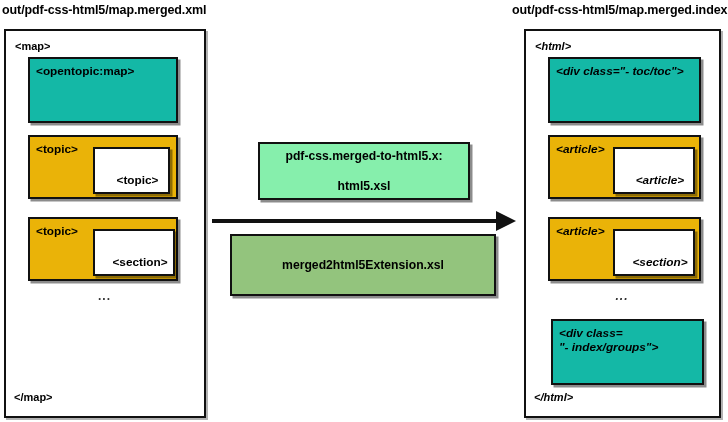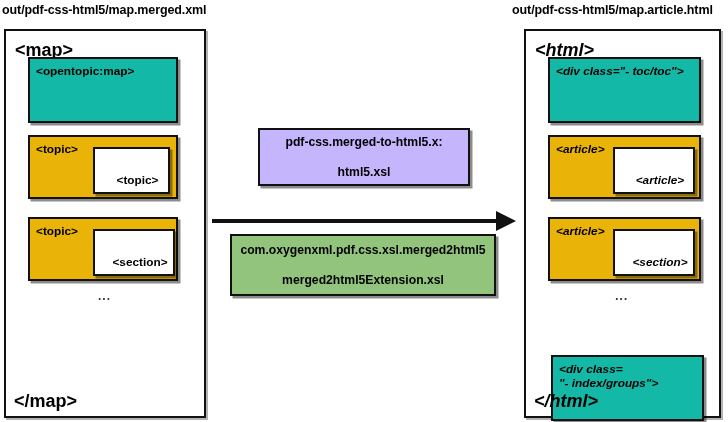--- a/index.html
+++ b/index.html
@@ -40,21 +40,21 @@
     background: #ffffff;
     border: 2.5px solid #111111;
     box-sizing: border-box;
     box-shadow: 2px 2px 0 rgba(0,0,0,0.30);
   }
   #outer-left  { left: 4px;   top: 29px; width: 202px; height: 389px; }
   #outer-right { left: 524px; top: 29px; width: 197px; height: 389px; font-style: italic; }
 
   .root-tag {
     position: absolute;
-    font-size: 18px;
+    font-size: 11px;
     font-weight: 700;
     white-space: nowrap;
   }
 
   
   .node {
     position: absolute;
     box-sizing: border-box;
     border: 2.5px solid #111111;
     box-shadow: 2.5px 2.5px 0 rgba(0,0,0,0.45);
@@ -107,41 +107,41 @@
     align-items: center;
     justify-content: center;
     gap: 16px;
   }
   .green-box .gline {
     font-size: 12.2px;
     font-weight: 700;
     white-space: nowrap;
     color: #000;
   }
-  #green-1 { left: 258px; top: 128px; width: 212px; height: 58px; background: #c4b5fd; }
+  #green-1 { left: 258px; top: 142px; width: 212px; height: 58px; background: #86efac; }
   #green-2 { left: 230px; top: 234px; width: 266px; height: 62px; background: #93c47d; }
 
   
   #arrow-wrap {
     position: absolute;
     left: 210px;
     top: 208px;
     width: 308px;
     height: 26px;
   }
   #arrow-wrap svg { display: block; }
 </style>
 </head>
 <body>
 
 <div class="stage">
 
   <div class="caption" id="caption-left">out/pdf-css-html5/map.merged.xml</div>
 
-  <div class="caption" id="caption-right">out/pdf-css-html5/map.article.html</div>
+  <div class="caption" id="caption-right">out/pdf-css-html5/map.merged.index</div>
 
   <div class="outer-box" id="outer-left">
 
     <div class="root-tag" style="left:9px; top:9px;">&lt;map&gt;</div>
 
     <div class="node yellow" style="left:22px; top:26px; width:150px; height:66px;">
       <div class="label tl">&lt;opentopic:map&gt;</div>
     </div>
 
     <div class="node white" style="left:22px; top:104px; width:150px; height:64px;">
@@ -170,21 +170,20 @@
   </div>
 
   <div id="arrow-wrap">
     <svg width="308" height="26" viewBox="0 0 308 26" aria-hidden="true">
       <line x1="2" y1="13" x2="288" y2="13" stroke="#111111" stroke-width="4"></line>
       <polygon points="286,3 306,13 286,23" fill="#111111"></polygon>
     </svg>
   </div>
 
   <div class="green-box" id="green-2">
-    <div class="gline">com.oxygenxml.pdf.css.xsl.merged2html5</div>
     <div class="gline">merged2html5Extension.xsl</div>
   </div>
 
   <div class="outer-box" id="outer-right">
 
     <div class="root-tag" style="left:9px; top:9px;">&lt;html&gt;</div>
 
     <div class="node yellow" style="left:22px; top:26px; width:153px; height:66px;">
       <div class="label tl">&lt;div class="- toc/toc"&gt;</div>
     </div>
@@ -198,21 +197,21 @@
 
     <div class="node white" style="left:22px; top:186px; width:153px; height:64px;">
       <div class="label tl">&lt;article&gt;</div>
       <div class="inner" style="left:63px; top:10px; width:82px; height:47px;">
         <div class="label">&lt;section&gt;</div>
       </div>
     </div>
 
     <div class="ellipsis" style="left:0; top:258px; width:192px;">...</div>
 
-    <div class="node yellow" style="left:25px; top:288px; width:153px; height:66px;margin-top:36px;">
+    <div class="node yellow" style="left:25px; top:288px; width:153px; height:66px;">
       <div class="label tl">&lt;div class=
 "- index/groups"&gt;</div>
     </div>
 
     <div class="root-tag" style="left:8px; top:360px;">&lt;/html&gt;</div>
   </div>
 
 </div>
 
 </body></html>

